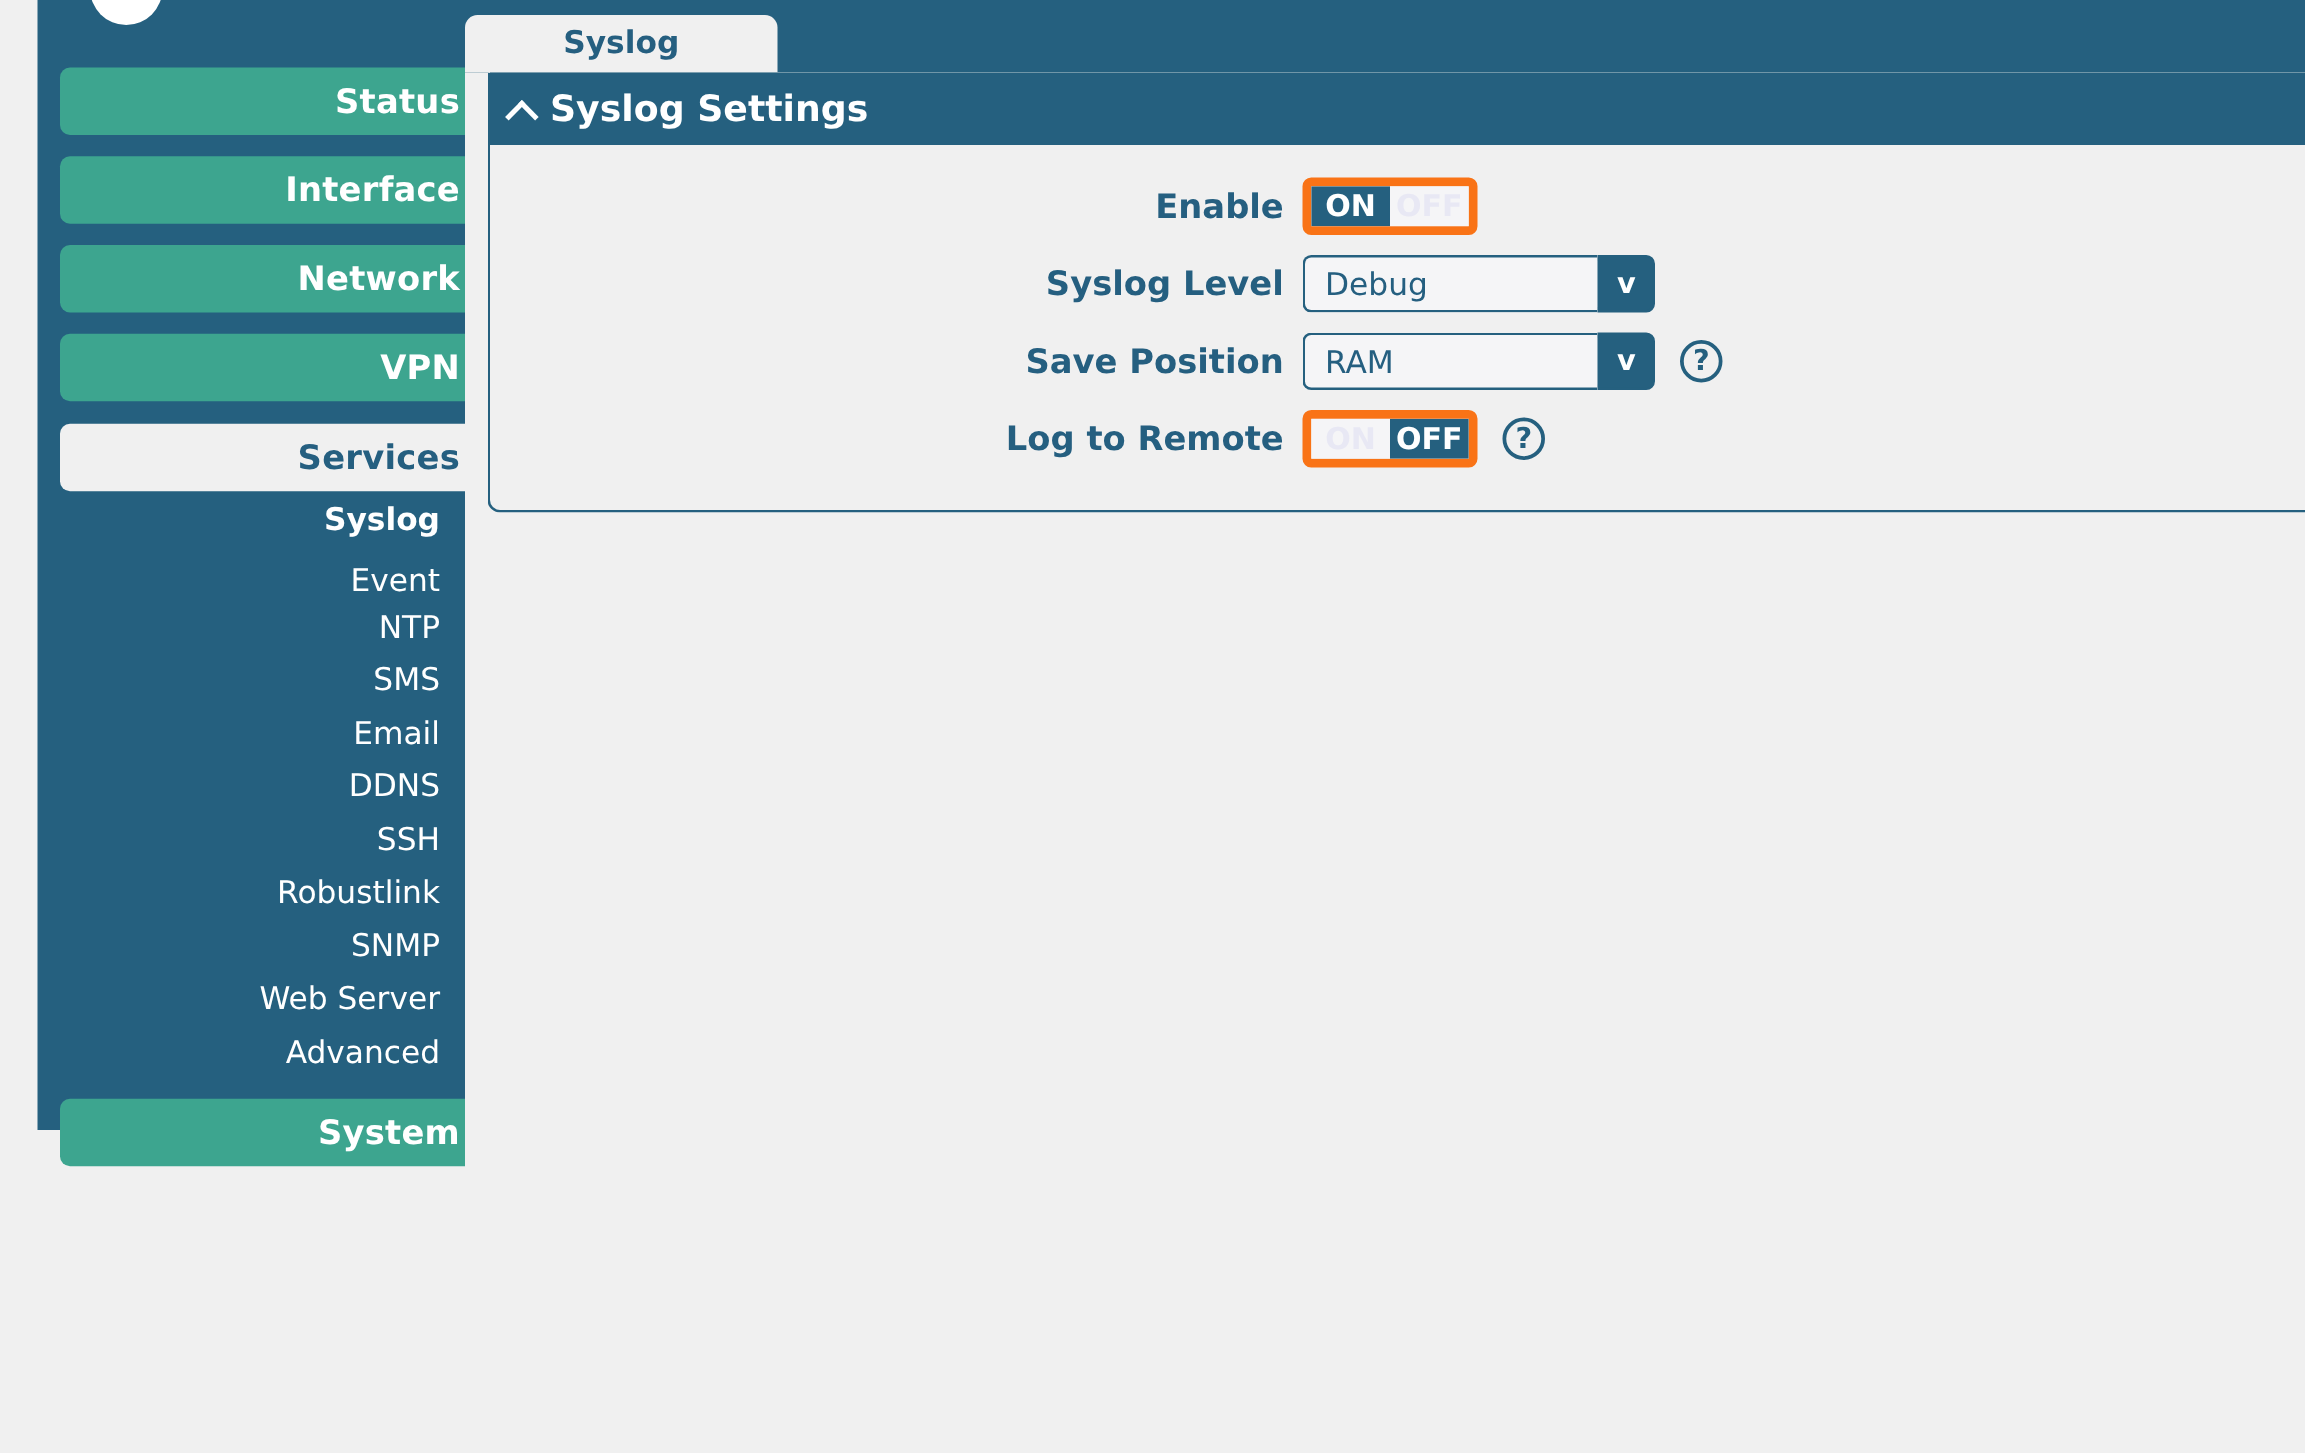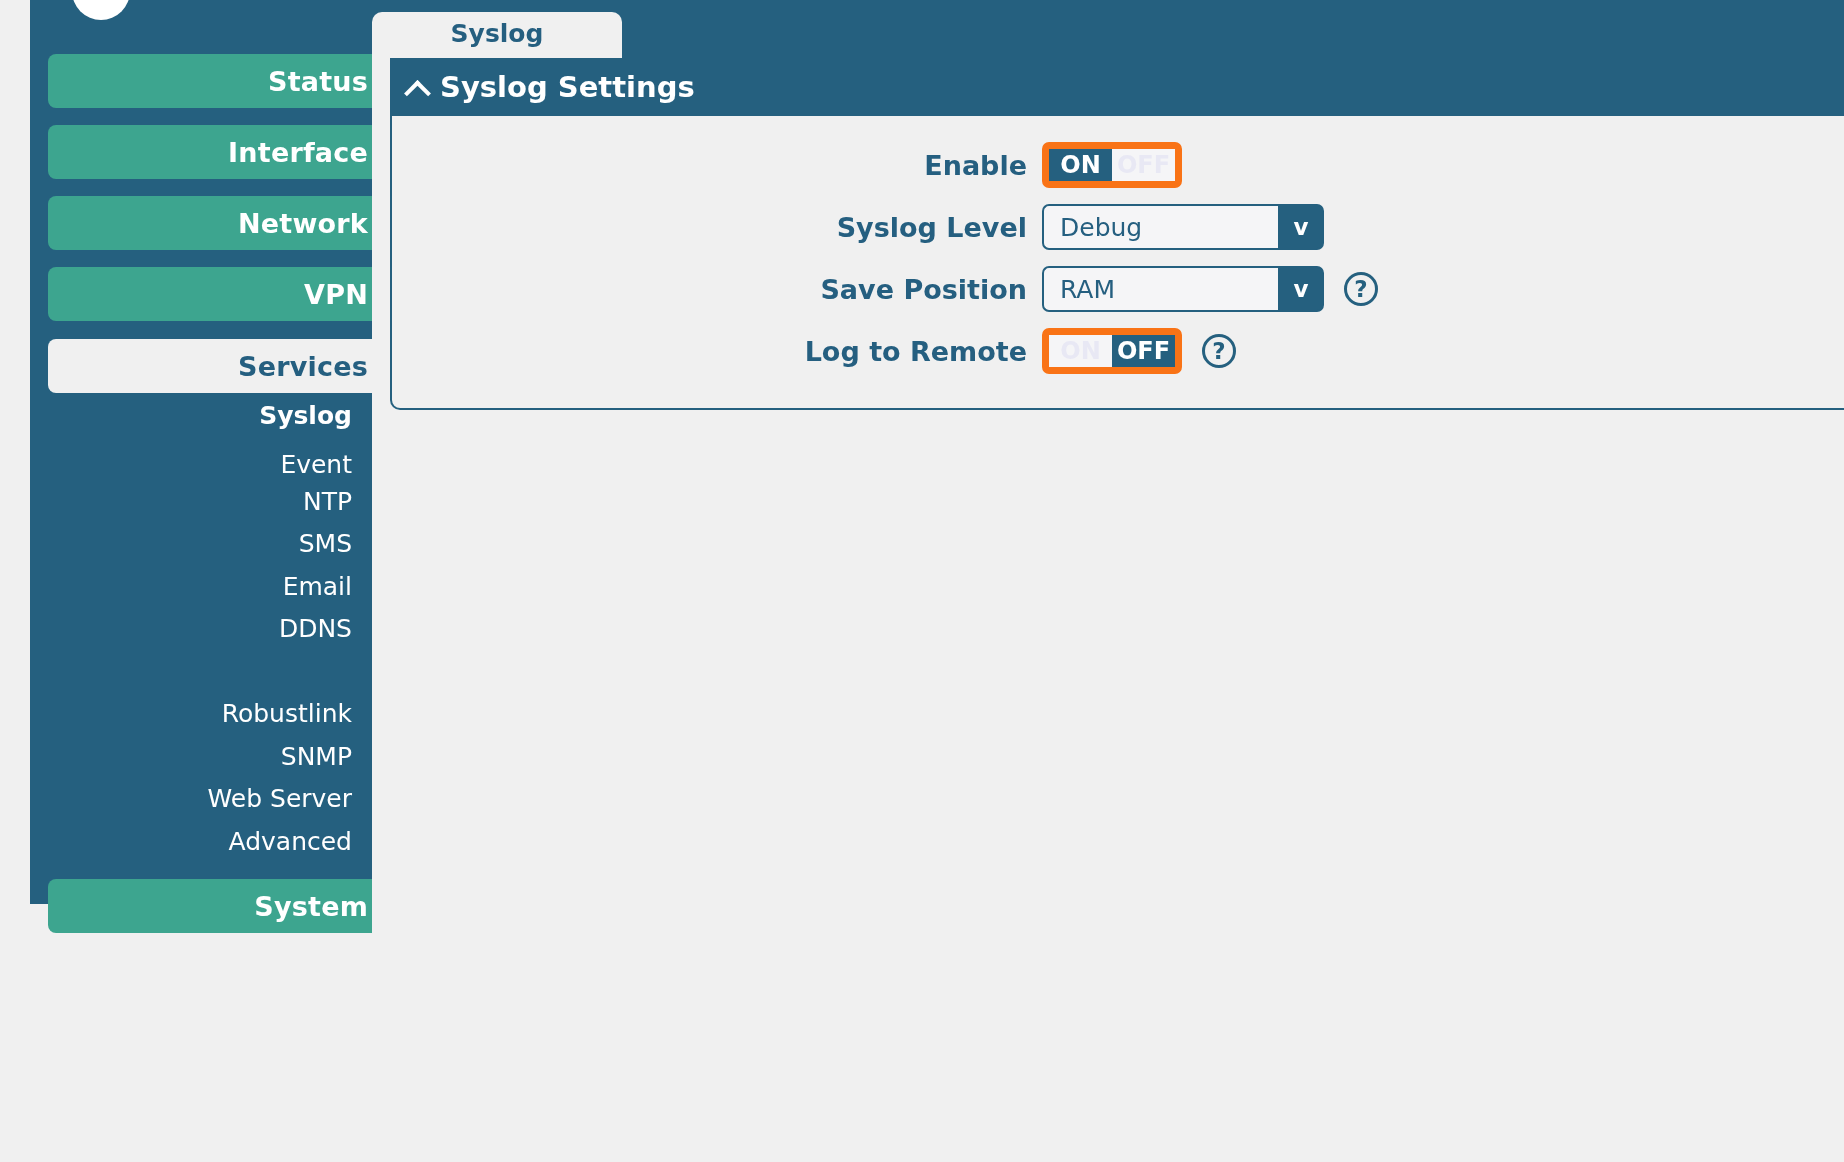--- a/index.html
+++ b/index.html
@@ -315,20 +315,23 @@
       <span>NTP</span>
     </div>
   <div class="nav-sub" style="top:522px;">
       <span>SMS</span>
     </div>
   <div class="nav-sub" style="top:565px;">
       <span>Email</span>
     </div>
   <div class="nav-sub" style="top:607px;">
       <span>DDNS</span>
+    </div>
+  <div class="nav-sub" style="top:650px;">
+      <span>SSH</span>
     </div>
   <div class="nav-sub" style="top:692px;">
       <span>Robustlink</span>
     </div>
   <div class="nav-sub" style="top:735px;">
       <span>SNMP</span>
     </div>
   <div class="nav-sub" style="top:777px;">
       <span>Web Server</span>
     </div>

